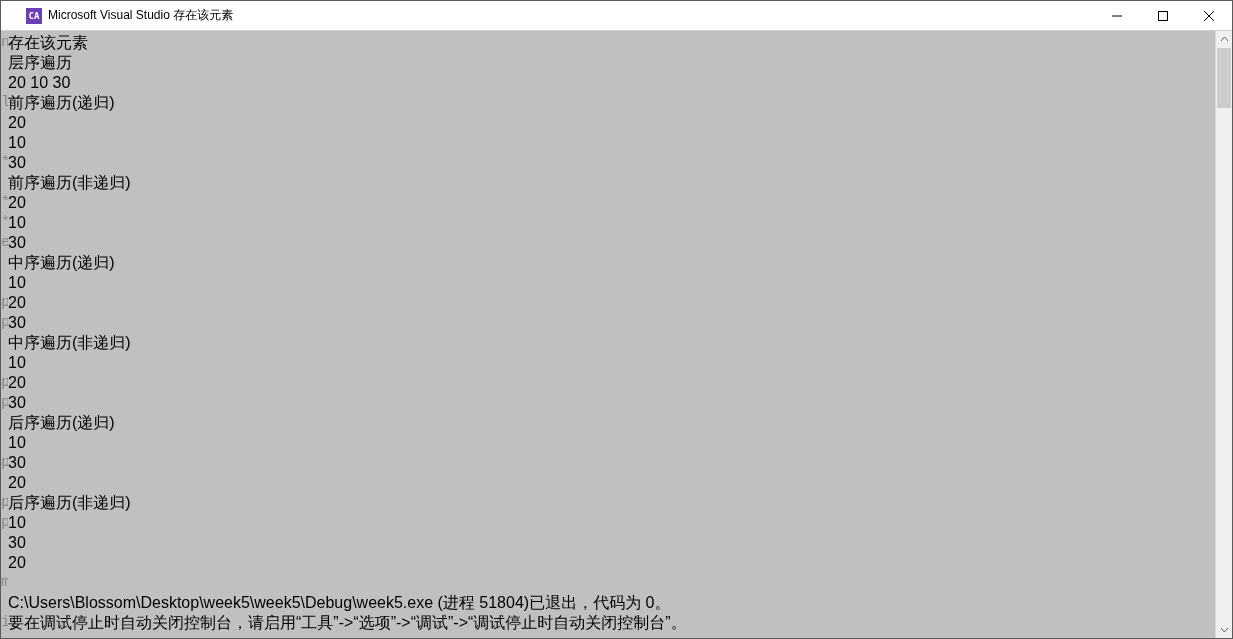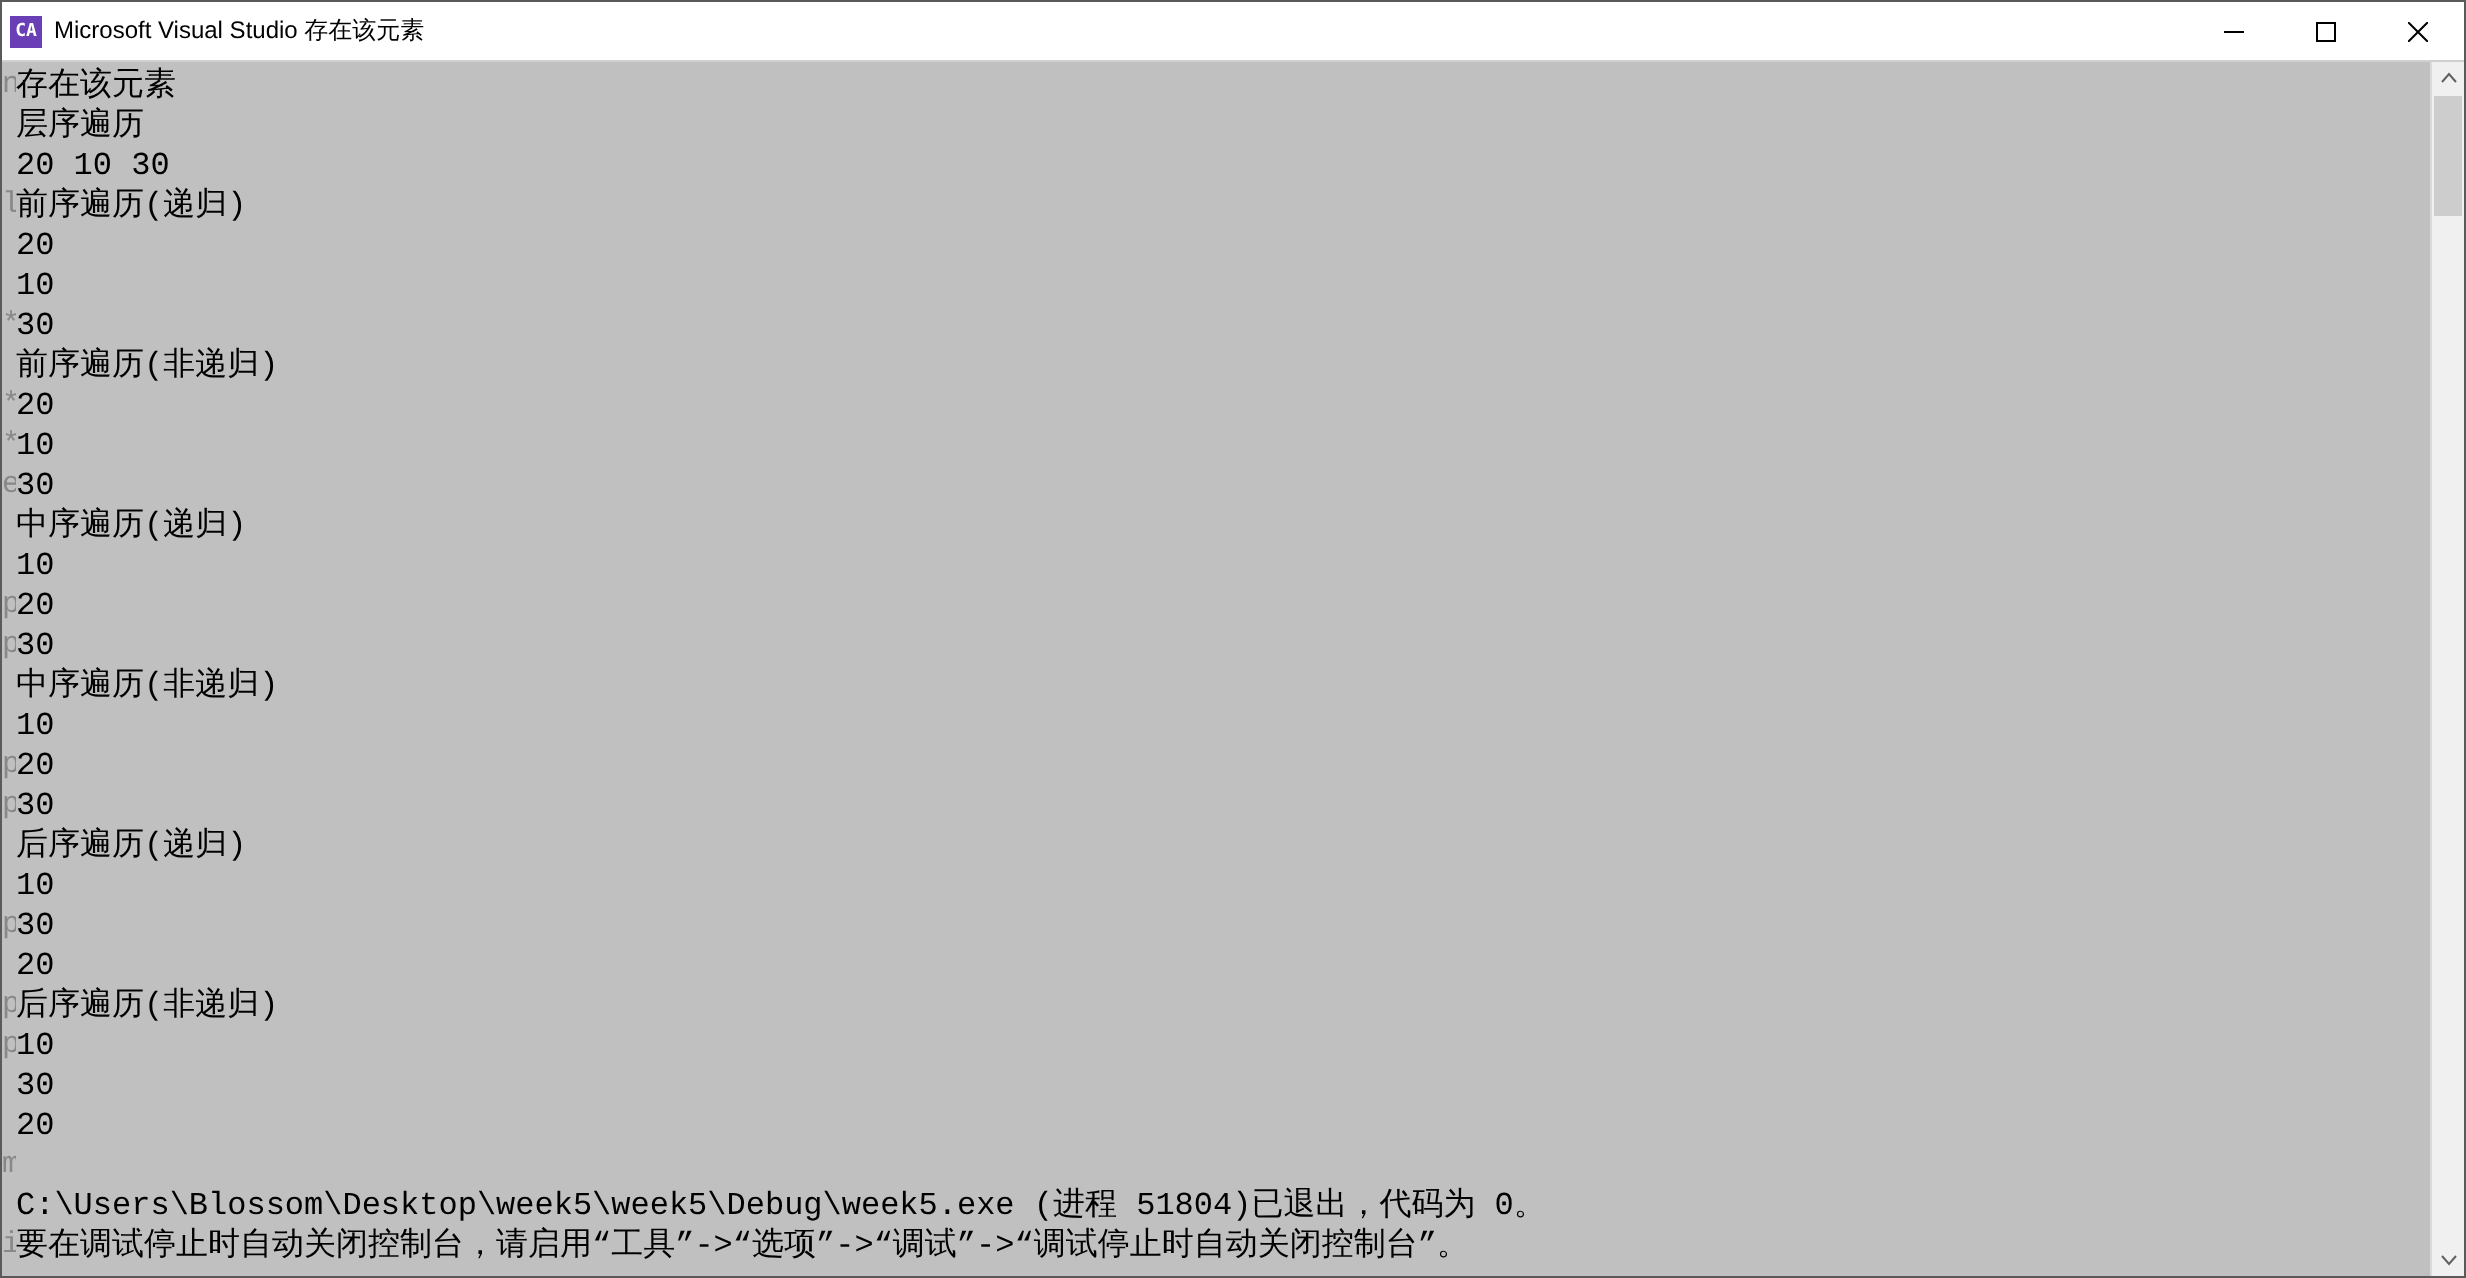--- a/index.html
+++ b/index.html
@@ -12,21 +12,21 @@
       position: relative;
     }
     
     .titlebar {
       height: 30px; background: #ffffff;
       display: flex; align-items: center;
       border-bottom: 1px solid #d0d0d0;
       flex: 0 0 auto;
     }
     .titlebar .icon-slot {
-      width: 16px; height: 16px; margin: 0 6px 0 4px;
+      width: 16px; height: 16px; margin: 0 6px 0 25px;
       background: #6a3fb5; 
       display: flex; align-items: center; justify-content: center;
       color: #fff; font-size: 9px; font-weight: bold; font-family: Consolas, monospace;
     }
     .titlebar .title-text {
       font-size: 12px; color: #000;
       flex: 0 0 auto;
     }
     .titlebar .spacer { flex: 1 1 auto; }
     .titlebar .win-btn {
@@ -54,21 +54,21 @@
       color: #888;
       line-height: 20px;
       white-space: pre;
       overflow: hidden;
       padding-top: 2px;
     }
     .console {
       flex: 1 1 auto;
       background: #c0c0c0;
       color: #000;
-      font-family: Liberation Mono, monospace;
+      font-family: Liberation Sans, sans-serif;
       font-size: 16px;
       line-height: 20px;
       white-space: pre;
       padding: 2px 0 0 0;
       overflow: hidden;
     }
     
     .scrollbar-v {
       width: 17px; flex: 0 0 auto;
       background: #f0f0f0;

